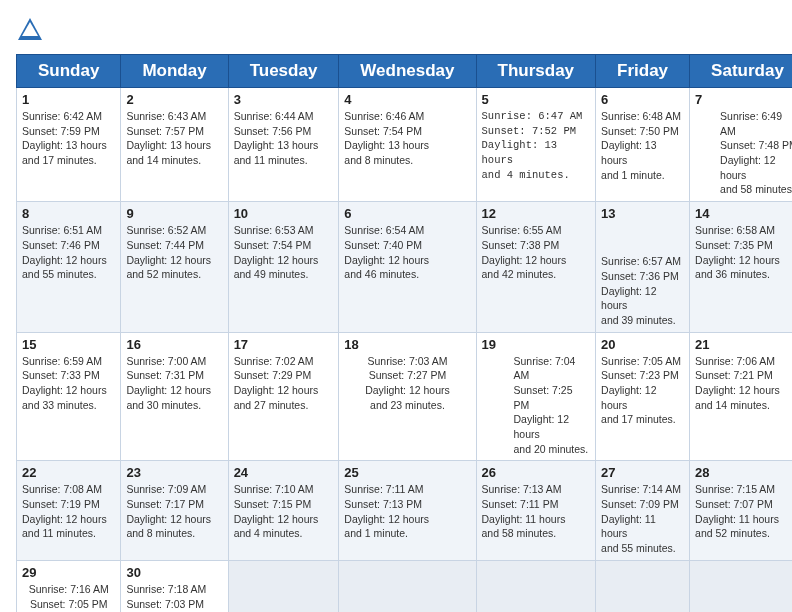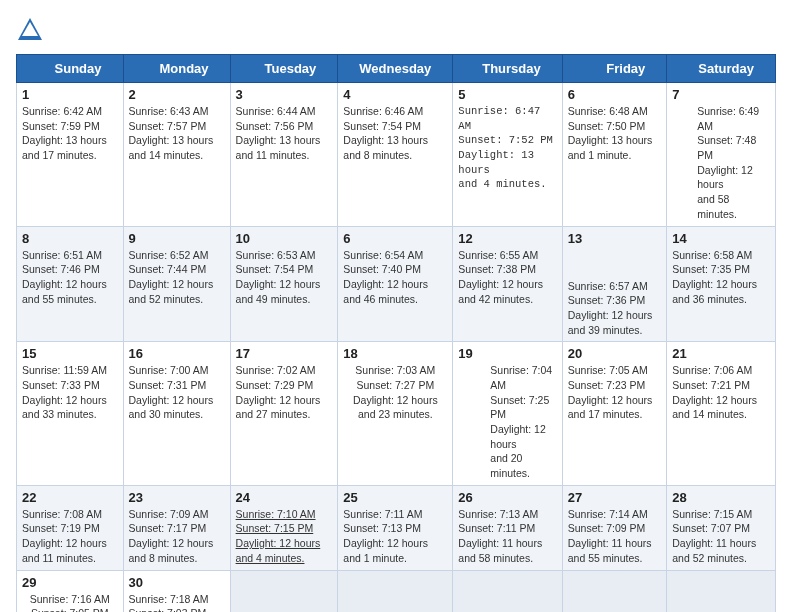--- a/index.html
+++ b/index.html
@@ -48,22 +48,22 @@
       width: 100%;
       border-collapse: collapse;
       font-size: 11px;
     }
     thead tr {
       background: #2a6db5;
       color: #fff;
     }
     thead th {
       padding: 6px 21px;
-      text-align: right;
-      font-size: 13px;
+      text-align: center;
+      font-size: 17px;
       font-weight: bold;
       border: 1px solid #1a5090;
     }
     tbody tr {
       vertical-align: top;
     }
     tbody tr:nth-child(odd) {
       background: #fff;
     }
     tbody tr:nth-child(even) {
@@ -222,21 +222,21 @@
           <span class="day-num">14</span>
           <div class="day-info" style="white-space: pre-line;">Sunrise: 6:58 AM
 Sunset: 7:35 PM
 Daylight: 12 hours
 and 36 minutes.</div>
         </td>
       </tr>
       <tr>
         <td>
           <span class="day-num">15</span>
-          <div class="day-info" style="white-space: pre-line;">Sunrise: 11:59 AM
+          <div class="day-info" style="white-space: pre-line;">Sunrise: 6:59 AM
 Sunset: 7:33 PM
 Daylight: 12 hours
 and 33 minutes.</div>
         </td>
         <td>
           <span class="day-num">16</span>
           <div class="day-info" style="white-space: pre-line;">Sunrise: 7:00 AM
 Sunset: 7:31 PM
 Daylight: 12 hours
 and 30 minutes.</div>
@@ -287,21 +287,21 @@
         </td>
         <td>
           <span class="day-num">23</span>
           <div class="day-info" style="white-space: pre-line;">Sunrise: 7:09 AM
 Sunset: 7:17 PM
 Daylight: 12 hours
 and 8 minutes.</div>
         </td>
         <td>
           <span class="day-num">24</span>
-          <div class="day-info" style="white-space: pre-line; text-decoration: underline;">Sunrise: 7:10 AM
+          <div class="day-info" style="white-space: pre-line;">Sunrise: 7:10 AM
 Sunset: 7:15 PM
 Daylight: 12 hours
 and 4 minutes.</div>
         </td>
         <td>
           <span class="day-num">25</span>
           <div class="day-info" style="white-space: pre-line;">Sunrise: 7:11 AM
 Sunset: 7:13 PM
 Daylight: 12 hours
 and 1 minute.</div>

